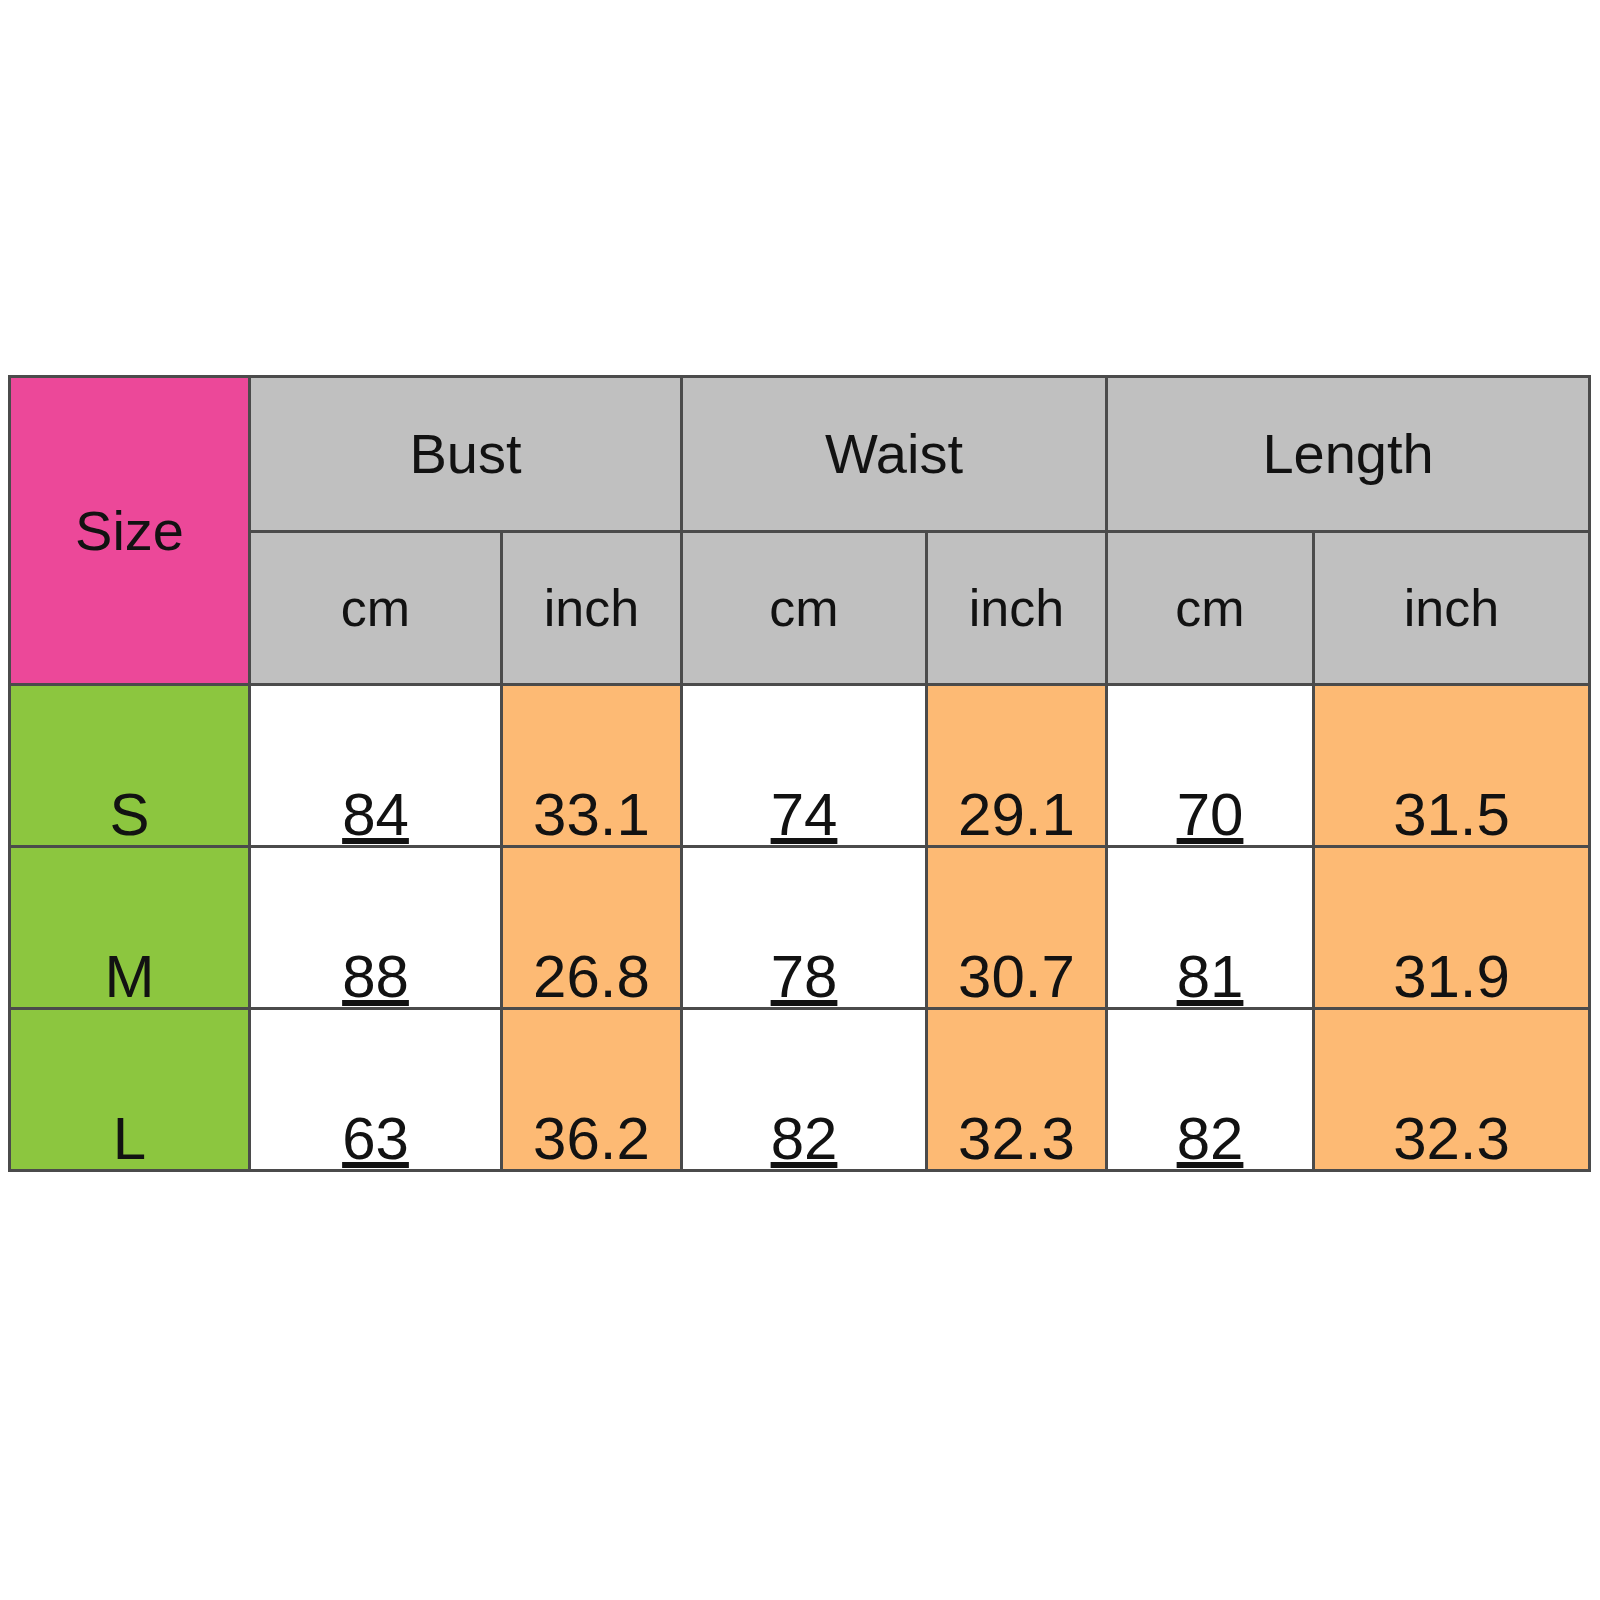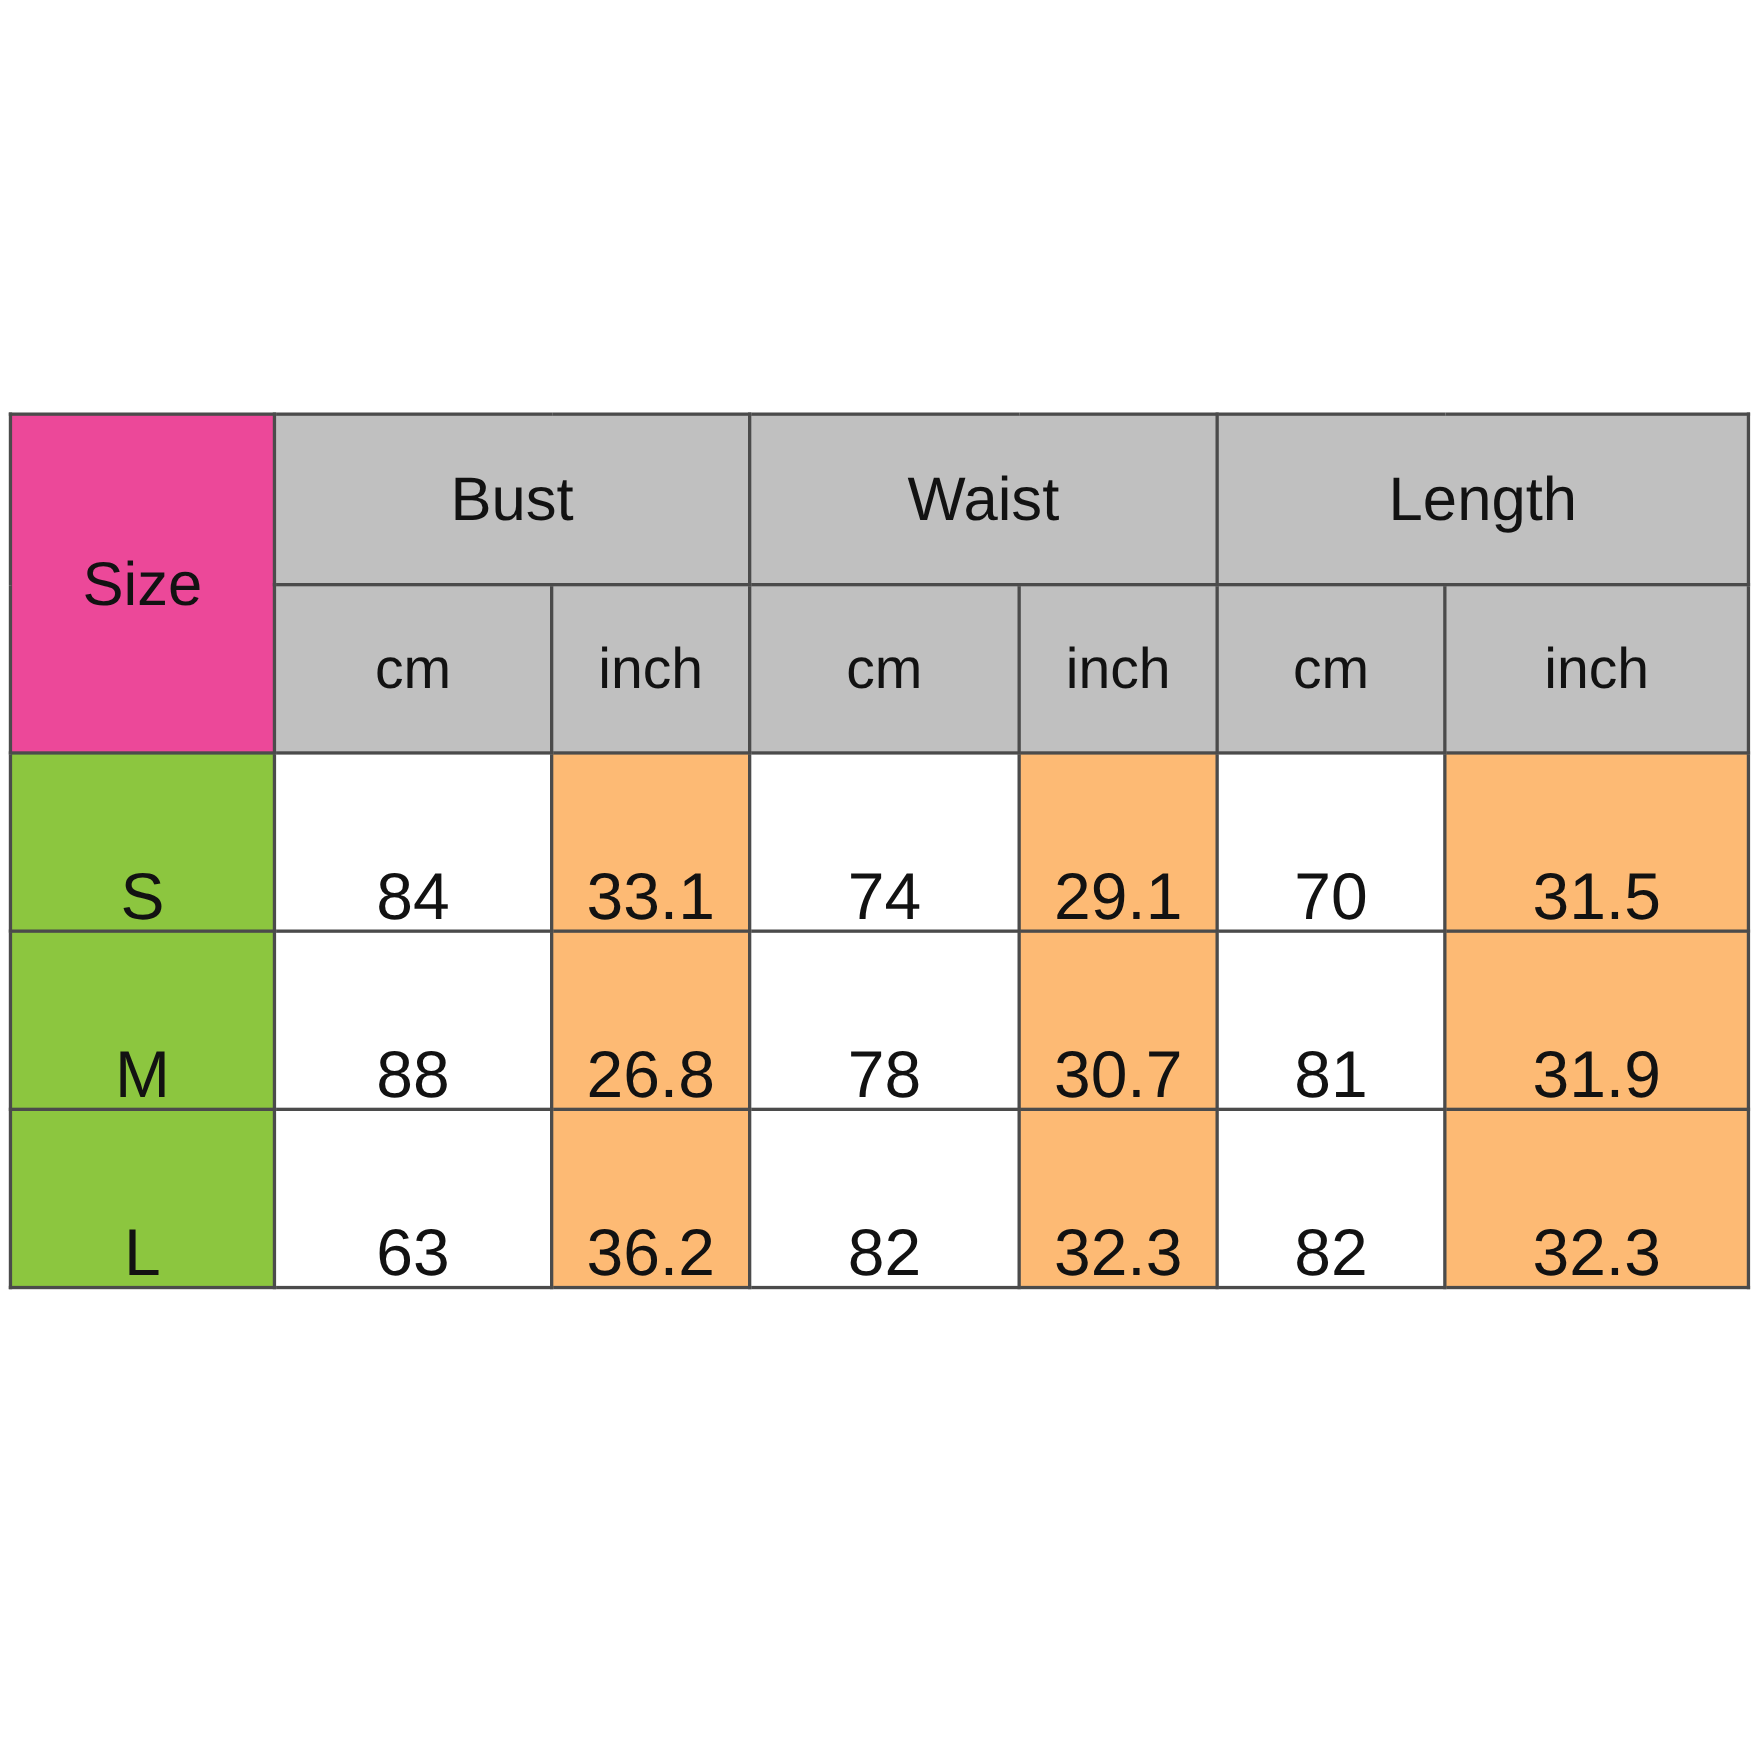--- a/index.html
+++ b/index.html
@@ -79,20 +79,21 @@
     font-size: 60px;
     line-height: 1;
   }
 
   .cell-size {
     background: #8cc63f;
   }
 
   .cell-cm {
     background: #ffffff;
+    text-decoration: underline;
   }
 
   .cell-inch {
     background: #fdba74;
   }
 </style>
 </head>
 <body>
 
 <div id="canvas">

